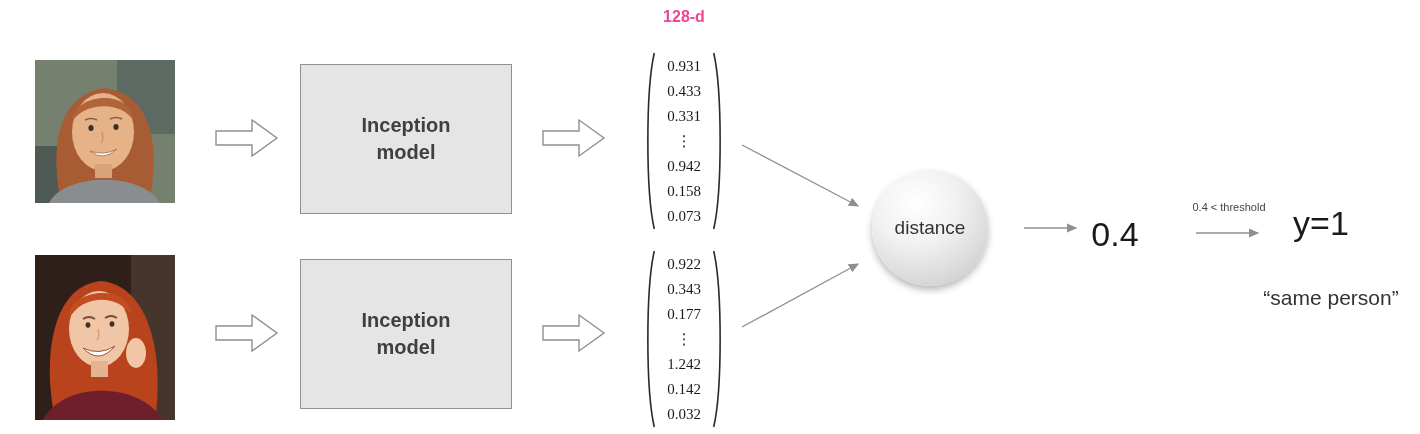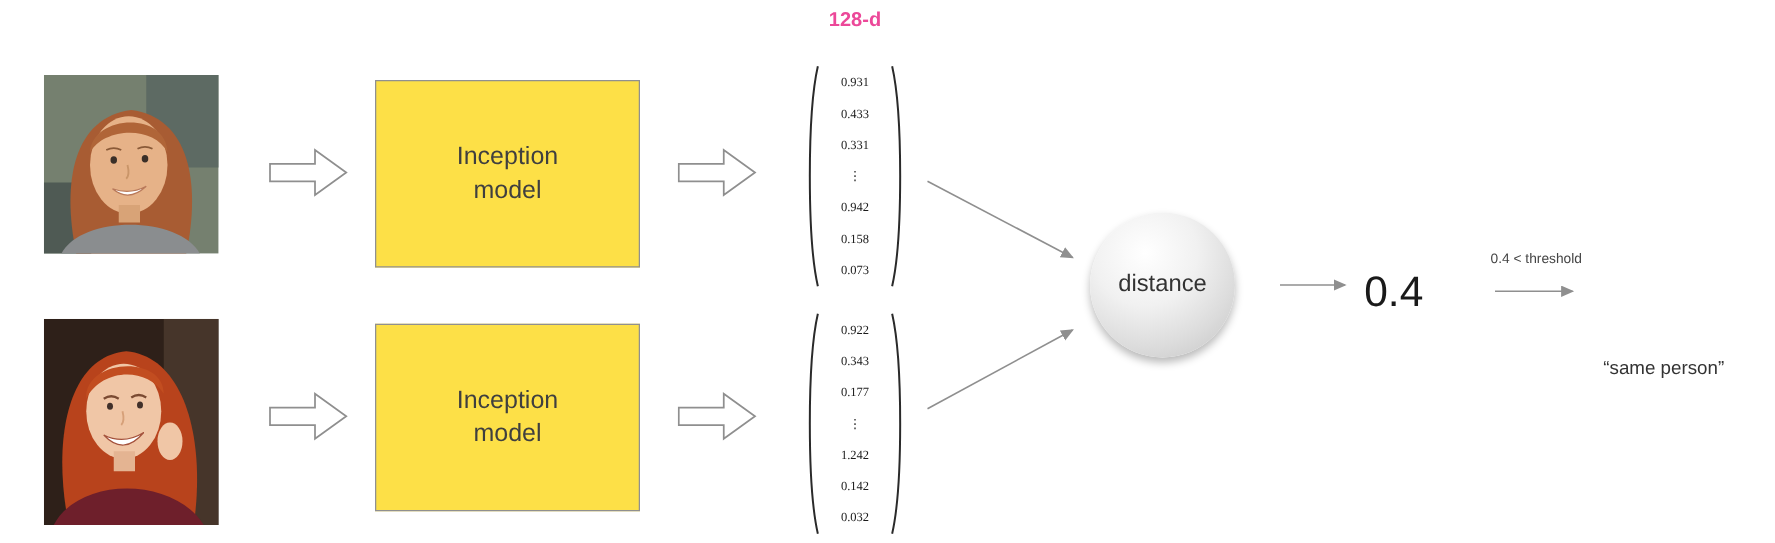--- a/index.html
+++ b/index.html
@@ -18,43 +18,43 @@
   
   .block-arrow{position:absolute;width:64px;height:44px;}
   .ba-1{left:215px;top:116px;}
   .ba-2{left:542px;top:116px;}
   .ba-3{left:215px;top:311px;}
   .ba-4{left:542px;top:311px;}
 
   
   .model-box{
     position:absolute;left:300px;width:210px;height:148px;
-    border:1px solid #909090;background:#fde047;
-    display:flex;align-items:center;justify-content:center;
+    border:1px solid #909090;background:#e5e5e5;
+    display:flex;align-items:center;justify-content:center;font-weight:bold;
   }
   .box-top{top:64px;}
   .box-bottom{top:259px;}
   .model-label{
     display:block;width:130px;text-align:center;
     font-size:20px;line-height:1.35;color:#3f3f3f;
   }
 
   
   .dim-label{
     position:absolute;left:634px;top:8px;width:100px;text-align:center;
     font-weight:bold;font-size:16px;color:#ec4899;
   }
   .vector{position:absolute;left:644px;width:80px;height:182px;display:flex;}
   .vector-top{top:50px;}
   .vector-bottom{top:248px;}
   .paren{width:12px;height:100%;flex:0 0 auto;}
   .vals{flex:1;display:flex;flex-direction:column;justify-content:center;}
   .vrow{
     height:25px;line-height:25px;text-align:center;
-    font-family:"Liberation Serif",serif;font-size:10px;color:#1a1a1a;
+    font-family:"Liberation Serif",serif;font-size:15px;color:#1a1a1a;
   }
 
   
   .distance-node{
     position:absolute;left:872px;top:170px;width:116px;height:116px;border-radius:50%;
     background:radial-gradient(circle at 38% 28%, #ffffff 0%, #f1f1f1 38%, #dcdcdc 68%, #c2c2c2 100%);
     box-shadow:0 4px 7px rgba(0,0,0,0.28);
     display:flex;align-items:center;justify-content:center;
     font-size:19px;color:#333;
   }
@@ -67,21 +67,21 @@
   .threshold{
     position:absolute;left:1166px;top:201px;width:126px;text-align:center;
     font-size:11px;color:#444;
   }
   .decision{
     position:absolute;left:1276px;top:204px;width:90px;text-align:center;
     font-size:34px;color:#1a1a1a;
   }
   .caption{
     position:absolute;left:1245px;top:286px;width:172px;text-align:center;
-    font-size:15px;color:#333;
+    font-size:21px;color:#333;
   }
 </style>
 </head>
 <body>
 
 <div class="canvas">
 
   <svg class="overlay" width="1420" height="434">
     <defs>
       <marker id="ah" markerWidth="9" markerHeight="8" refX="7" refY="3.5" orient="auto">
@@ -197,15 +197,16 @@
       <path d="M2,3 C12,40 12,140 2,177" fill="none" stroke="#2a2a2a" stroke-width="1.6" vector-effect="non-scaling-stroke"></path>
     </svg>
   </div>
 
   <div class="distance-node">
     <span>distance</span>
   </div>
 
   <div class="score">0.4</div>
   <div class="threshold">0.4 &lt; threshold</div>
+  <div class="decision">y=1</div>
   <div class="caption">“same person”</div>
 
 </div>
 
 </body></html>

